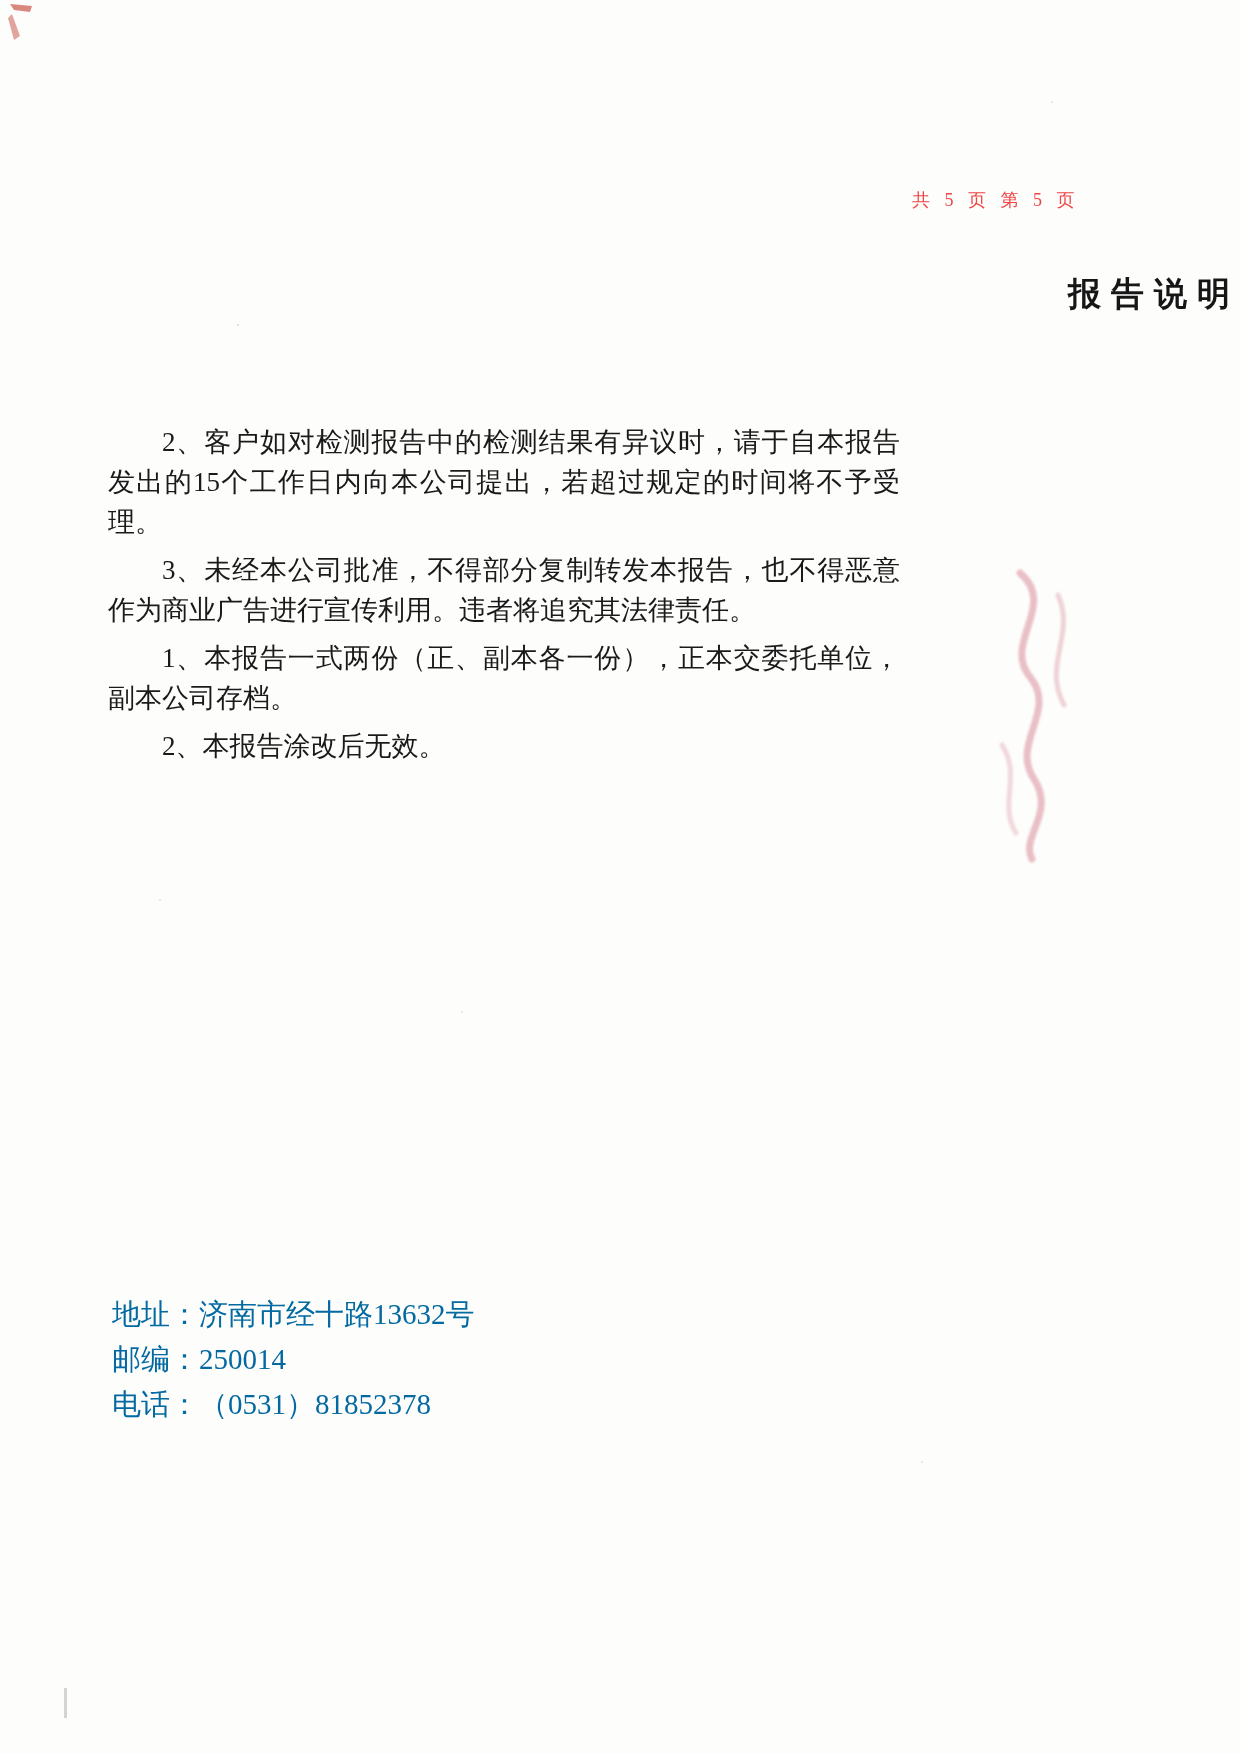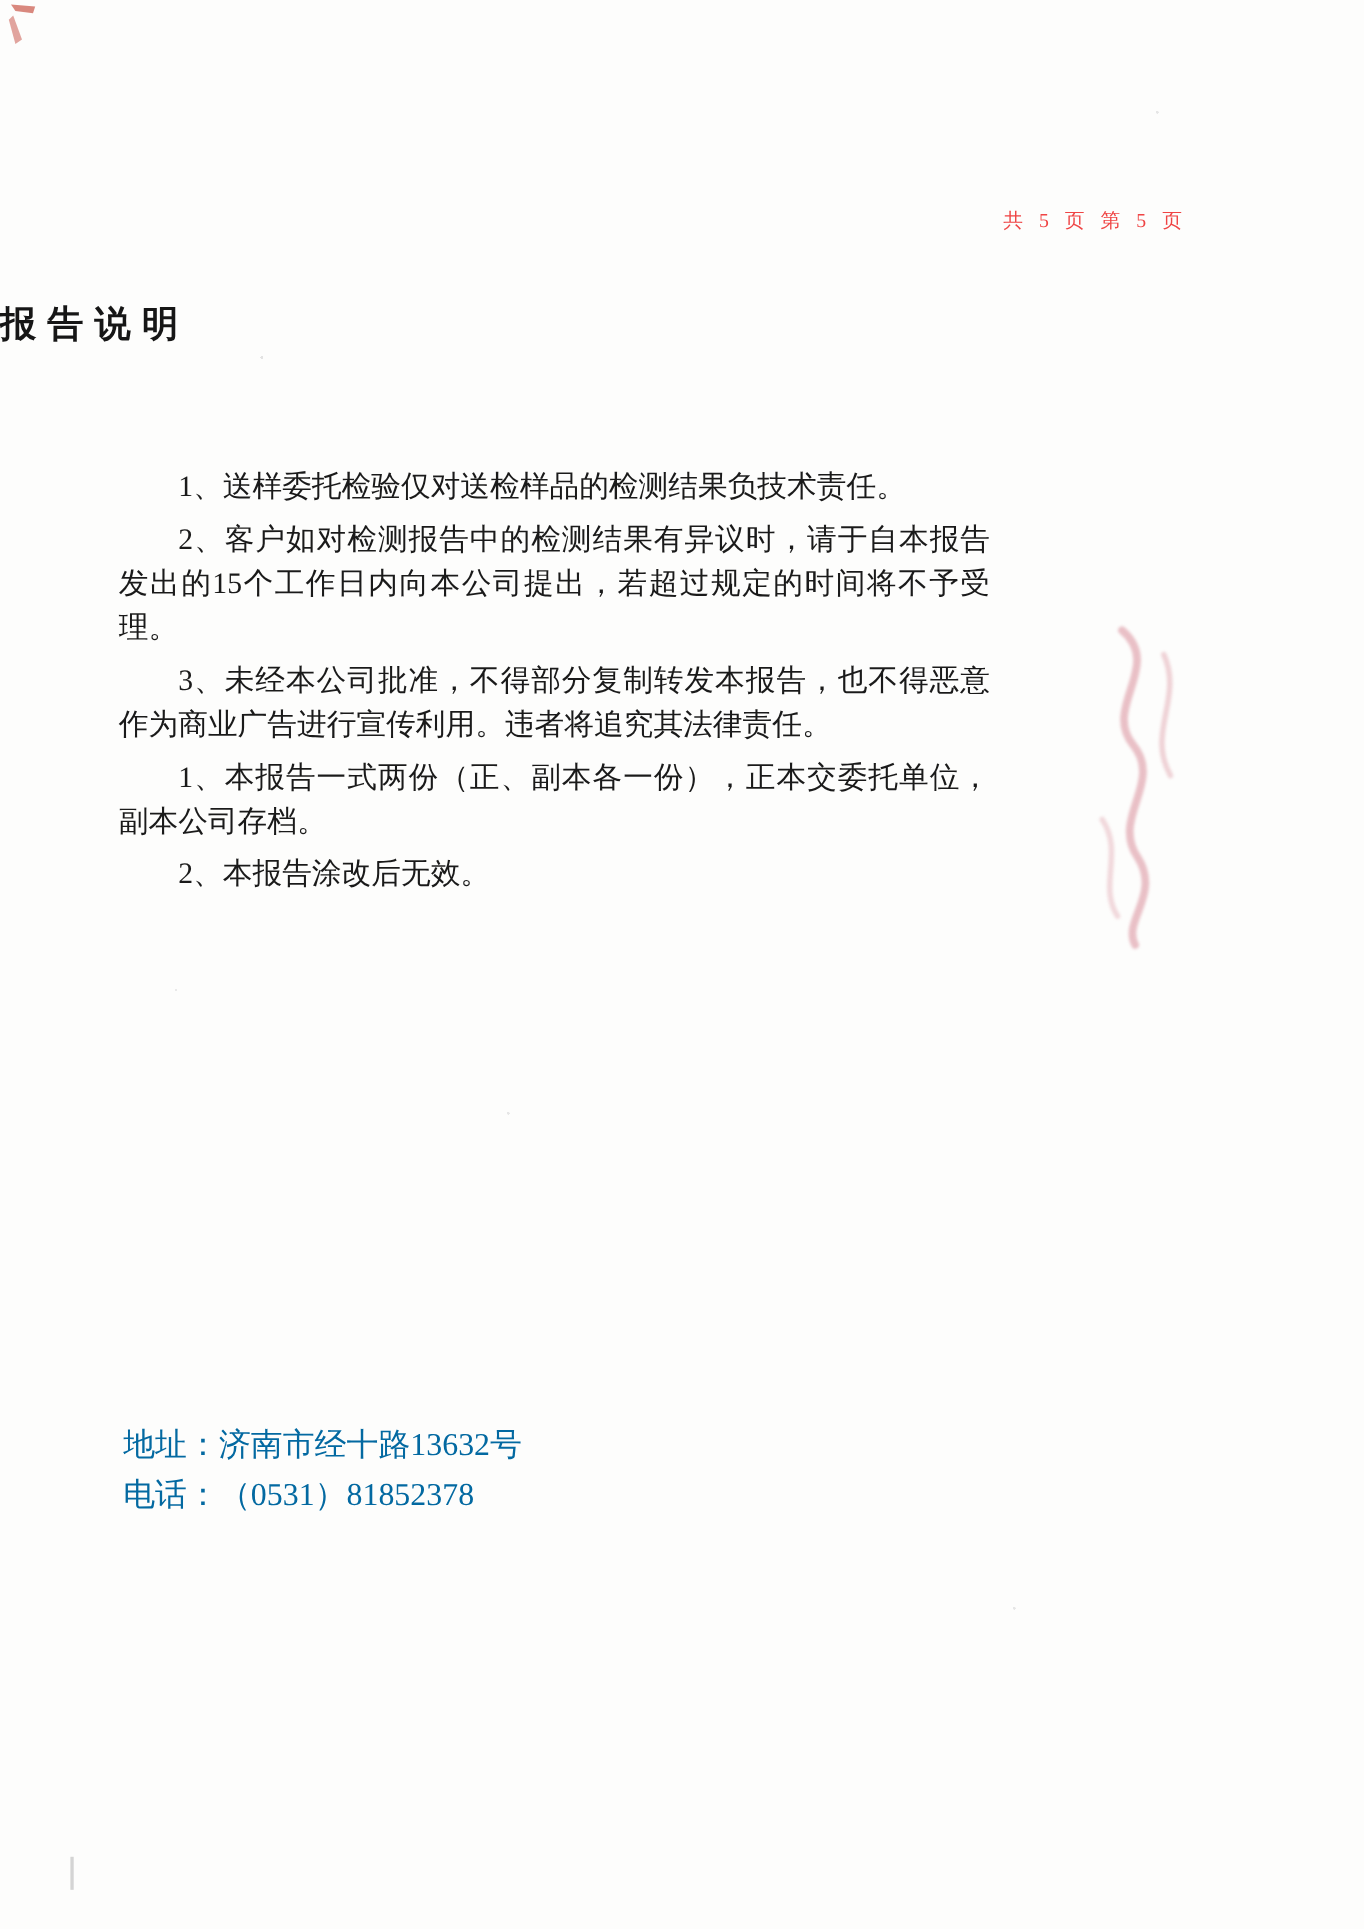--- a/index.html
+++ b/index.html
@@ -35,21 +35,21 @@
     letter-spacing: 5px;
     color: #ef4444;
     white-space: nowrap;
   }
   .doc-title {
     position: absolute;
     top: 272px;
     left: 0;
     width: 1240px;
     margin: 0;
-    text-align: left;
+    text-align: right;
     font-size: 33px;
     font-weight: 600;
     letter-spacing: 10px;
     color: #161616;
   }
   .notes {
     position: absolute;
     top: 422px;
     left: 108px;
     width: 792px;
@@ -111,31 +111,31 @@
 <svg class="corner-mark-tl" viewBox="0 0 34 40">
   <path d="M4 2 L26 4 L24 10 L8 8 Z" fill="#c0392b" opacity="0.8"></path>
   <path d="M6 12 L14 34 L8 38 L2 16 Z" fill="#c0392b" opacity="0.6"></path>
 </svg>
 
 <div class="page-info">共 5 页 第 5 页</div>
 
 <h1 class="doc-title">报告说明</h1>
 
 <div class="notes">
-  <p>1、送样委托检验仅对送检样品的检测结果负技术责任。</p>
   <p>2、客户如对检测报告中的检测结果有异议时，请于自本报告发出的15个工作日内向本公司提出，若超过规定的时间将不予受理。</p>
   <p>3、未经本公司批准，不得部分复制转发本报告，也不得恶意作为商业广告进行宣传利用。违者将追究其法律责任。</p>
   <p>1、本报告一式两份（正、副本各一份），正本交委托单位，副本公司存档。</p>
   <p>2、本报告涂改后无效。</p>
 </div>
 
 <svg class="stamp" viewBox="0 0 140 300">
   <path d="M48 8 C 86 40, 30 78, 58 112 C 86 146, 38 178, 62 214 C 84 248, 48 272, 60 294" fill="none" stroke="#d98e9a" stroke-width="7" stroke-linecap="round"></path>
   <path d="M86 30 C 104 70, 70 100, 92 140" fill="none" stroke="#d98e9a" stroke-width="5" stroke-linecap="round" opacity="0.7"></path>
   <path d="M30 180 C 50 210, 26 240, 44 268" fill="none" stroke="#d98e9a" stroke-width="5" stroke-linecap="round" opacity="0.6"></path>
 </svg>
 
 <div class="contact">
   <p>地址：济南市经十路13632号</p>
+  <p>邮编：250014</p>
   <p>电话：（0531）81852378</p>
 </div>
 
 <div class="corner-mark-bl"></div>
 
 </body></html>

